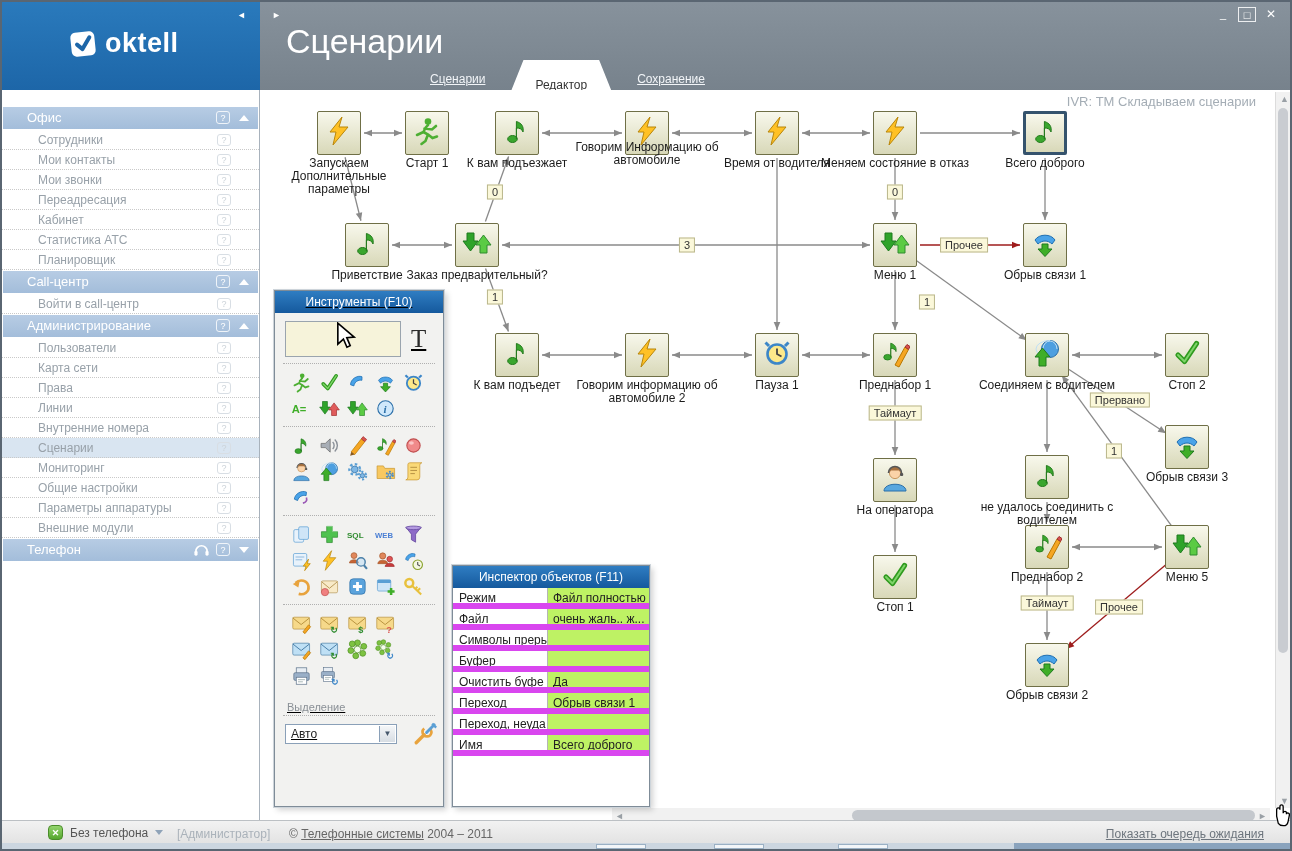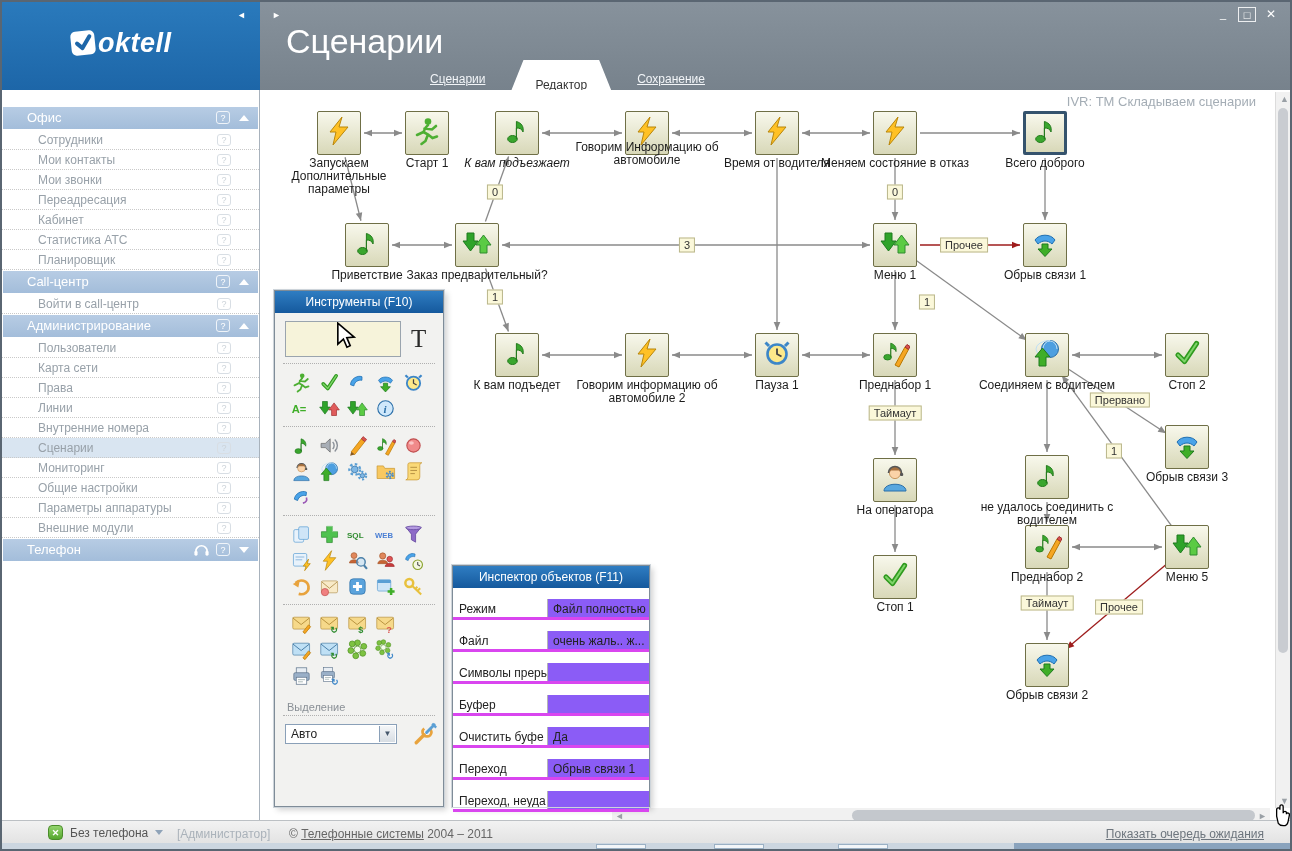--- a/index.html
+++ b/index.html
@@ -3,21 +3,21 @@
 <meta charset="utf-8">
 <style>
   html,body{margin:0;padding:0;background:#c8ccd0;}
   *{box-sizing:border-box;}
   .window{position:relative;width:1292px;height:851px;margin:0 auto;
     font-family:"Liberation Sans",sans-serif;background:#fff;
     border:2px solid #5a6672;outline:1px solid #3a3f44;overflow:hidden;}
   
   .hdr-left{position:absolute;left:0;top:0;width:258px;height:88px;background:linear-gradient(#2a7abc,#1d66a8);}
   .hdr-right{position:absolute;left:258px;top:0;right:0;height:88px;background:linear-gradient(#87929c,#77828c);}
-  .logo{position:absolute;left:66px;top:26px;display:flex;align-items:flex-start;font-style:italic;}
+  .logo{position:absolute;left:66px;top:26px;display:flex;align-items:flex-end;gap:7px;}
   .logo-text{color:#fff;font-size:27px;font-weight:bold;letter-spacing:.5px;}
   .collapse-arrow{position:absolute;top:8px;font-size:9px;color:#fff;cursor:pointer;}
   .page-title{position:absolute;left:26px;top:20px;color:#fff;font-size:34px;font-weight:400;}
   .tabs{position:absolute;left:170px;bottom:0;height:21px;display:flex;align-items:flex-end;gap:26px;}
   .tab-link{color:#f2f5f8;font-size:12px;text-decoration:underline;padding-bottom:4px;cursor:pointer;}
   .tab-active{height:21px;line-height:21px;padding:15px 24px;background:#fff;color:#333;font-size:12px;
     clip-path:polygon(12px 0,calc(100% - 12px) 0,100% 100%,0 100%);cursor:default;}
   .win-controls{position:absolute;right:10px;top:5px;display:flex;gap:6px;}
   .win-btn{width:18px;height:15px;color:#fff;font-size:11px;line-height:14px;text-align:center;cursor:pointer;border:1px solid rgba(255,255,255,.85);}
   
@@ -45,38 +45,38 @@
   .node.sel{border:3px solid #35536d;}
   .node-label{position:absolute;z-index:3;font-size:12px;line-height:13px;color:#1c1c1c;text-align:center;cursor:default;}
   .edge-label{position:absolute;z-index:3;transform:translate(-50%,-50%);background:#fbf8da;
     border:1px solid #b9b68c;font-size:11px;line-height:13px;color:#333;padding:0 4px;white-space:nowrap;cursor:default;}
   .edge-label.multi{padding:2px 8px;text-align:center;background:#fcf9d6;border-color:#cbc89e;}
   
   .panel{position:absolute;background:#f2f2f0;border:1px solid #7f8c98;outline:1px solid #cdd4da;
     box-shadow:3px 3px 6px rgba(0,0,0,.18);z-index:5;}
   .panel-header{height:22px;background:linear-gradient(#2f7dc2,#15599d);color:#fff;font-size:12px;
     line-height:22px;text-align:center;cursor:move;}
-  .toolbox{left:14px;top:200px;width:170px;height:517px;}
+  .toolbox{left:14px;top:200px;width:170px;height:517px;text-decoration:underline;}
   .cursor-row{display:flex;align-items:center;margin:8px 8px 2px 10px;gap:10px;}
   .cursor-btn{width:116px;height:36px;background:#f6f3da;border:1px solid #9aa4ae;cursor:pointer;}
   .text-tool{font-family:"Liberation Serif",serif;font-size:25px;color:#2a2a2a;cursor:pointer;line-height:30px;}
   .tool-sep{border-top:1px dotted #b0b0b0;margin:6px 8px;}
   .tool-row{display:flex;padding-left:12px;margin:2px 0;}
   .tool-cell{width:28px;height:24px;display:flex;align-items:center;justify-content:center;cursor:pointer;}
   .selection-label{font-size:11px;color:#8a9096;margin:14px 0 2px 12px;}
   .select-row{display:flex;align-items:center;gap:14px;margin:2px 0 0 10px;}
   .select-box{width:112px;height:20px;background:#fff;border:1px solid #8aa0b8;font-size:12px;color:#222;
     line-height:18px;padding-left:5px;position:relative;cursor:pointer;}
   .select-arrow{position:absolute;right:1px;top:1px;bottom:1px;width:16px;background:linear-gradient(#f4f6f8,#d7dde3);
     border-left:1px solid #8aa0b8;color:#45576b;font-size:8px;text-align:center;line-height:16px;}
   .inspector{left:192px;top:475px;width:198px;height:242px;background:#fff;}
-  .insp-row{display:flex;height:21px;border-bottom:3px solid #d946ef;font-size:12px;margin-top:11px;}
+  .insp-row{display:flex;height:21px;border-bottom:6px solid #d946ef;font-size:12px;}
   .insp-label{width:95px;background:#fff;color:#222;line-height:20px;padding-left:6px;
     border-right:1px solid #b5b5b5;overflow:hidden;white-space:nowrap;}
-  .insp-value{flex:1;background:#8b5cf6;color:#222;line-height:20px;padding-left:5px;overflow:hidden;white-space:nowrap;cursor:pointer;}
+  .insp-value{flex:1;background:#bef264;color:#222;line-height:20px;padding-left:5px;overflow:hidden;white-space:nowrap;cursor:pointer;}
   
   .vscroll{position:absolute;right:0;top:2px;width:15px;height:716px;background:#f1f1f1;border-left:1px solid #dcdcdc;z-index:4;}
   .vthumb{position:absolute;left:2px;right:2px;top:16px;height:545px;background:#c9ccd1;border-radius:6px;cursor:pointer;}
   .hscroll{position:absolute;left:352px;top:718px;width:658px;height:15px;background:#f1f1f1;z-index:4;}
   .hthumb{position:absolute;top:2px;bottom:2px;left:240px;width:403px;background:#c4c8cd;border-radius:6px;cursor:pointer;}
   .scroll-arrow{position:absolute;color:#9aa0a6;font-size:9px;cursor:pointer;}
   
   .statusbar{position:absolute;left:0;right:0;bottom:6px;height:23px;background:linear-gradient(#f2f2f2,#e3e3e3);
     border-top:1px solid #bcc0c4;font-size:12px;z-index:6;}
   .phone-status{position:absolute;left:46px;top:4px;display:flex;align-items:center;gap:7px;color:#555;cursor:pointer;}
@@ -660,21 +660,21 @@
             <path d="M16,9 C13.5,11 12.5,13 11.5,16 L5,19 M11.5,16 L16,18.5 L13.5,25 L9.5,28 M16,18.5 L20.5,22 L25,20.5 M12.5,12.5 L20,13.5 L24,10" stroke="#4DAF33" stroke-width="2.6" fill="none" stroke-linecap="round"></path>
           </svg></span>
       </div>
       <div class="node-label" style="left: 121px; top: 67px; width: 92px;">Старт 1</div>
       <div class="node" style="left: 257px; top: 43px;">
         <span><svg width="30" height="30" viewBox="0 0 30 30">
             <ellipse cx="10.5" cy="23" rx="4.8" ry="3.5" fill="#3AA62E" stroke="#237A1C"></ellipse>
             <path d="M14.4,23 L14.4,5.5 C19.5,7 22,10.5 21,16 C20.2,13.2 17.4,11.8 14.4,12 Z" fill="#3AA62E" stroke="#237A1C"></path>
           </svg></span>
       </div>
-      <div class="node-label" style="left: 192px; top: 67px; width: 130px; font-style: italic;">К вам подъезжает</div>
+      <div class="node-label" style="left: 192px; top: 67px; width: 130px;">К вам подъезжает</div>
       <div class="node" style="left: 387px; top: 43px;">
         <span><svg width="30" height="30" viewBox="0 0 30 30">
             <polygon points="18,1 6,16 12,16 9,29 24,11 15,11" fill="#FFC125" stroke="#B8860B"></polygon>
           </svg></span>
       </div>
       <div class="node-label" style="left: 311px; top: 51px; width: 152px;">Говорим Информацию об автомобиле</div>
       <div class="node" style="left: 517px; top: 43px;">
         <span><svg width="30" height="30" viewBox="0 0 30 30">
             <polygon points="18,1 6,16 12,16 9,29 24,11 15,11" fill="#FFC125" stroke="#B8860B"></polygon>
           </svg></span>

